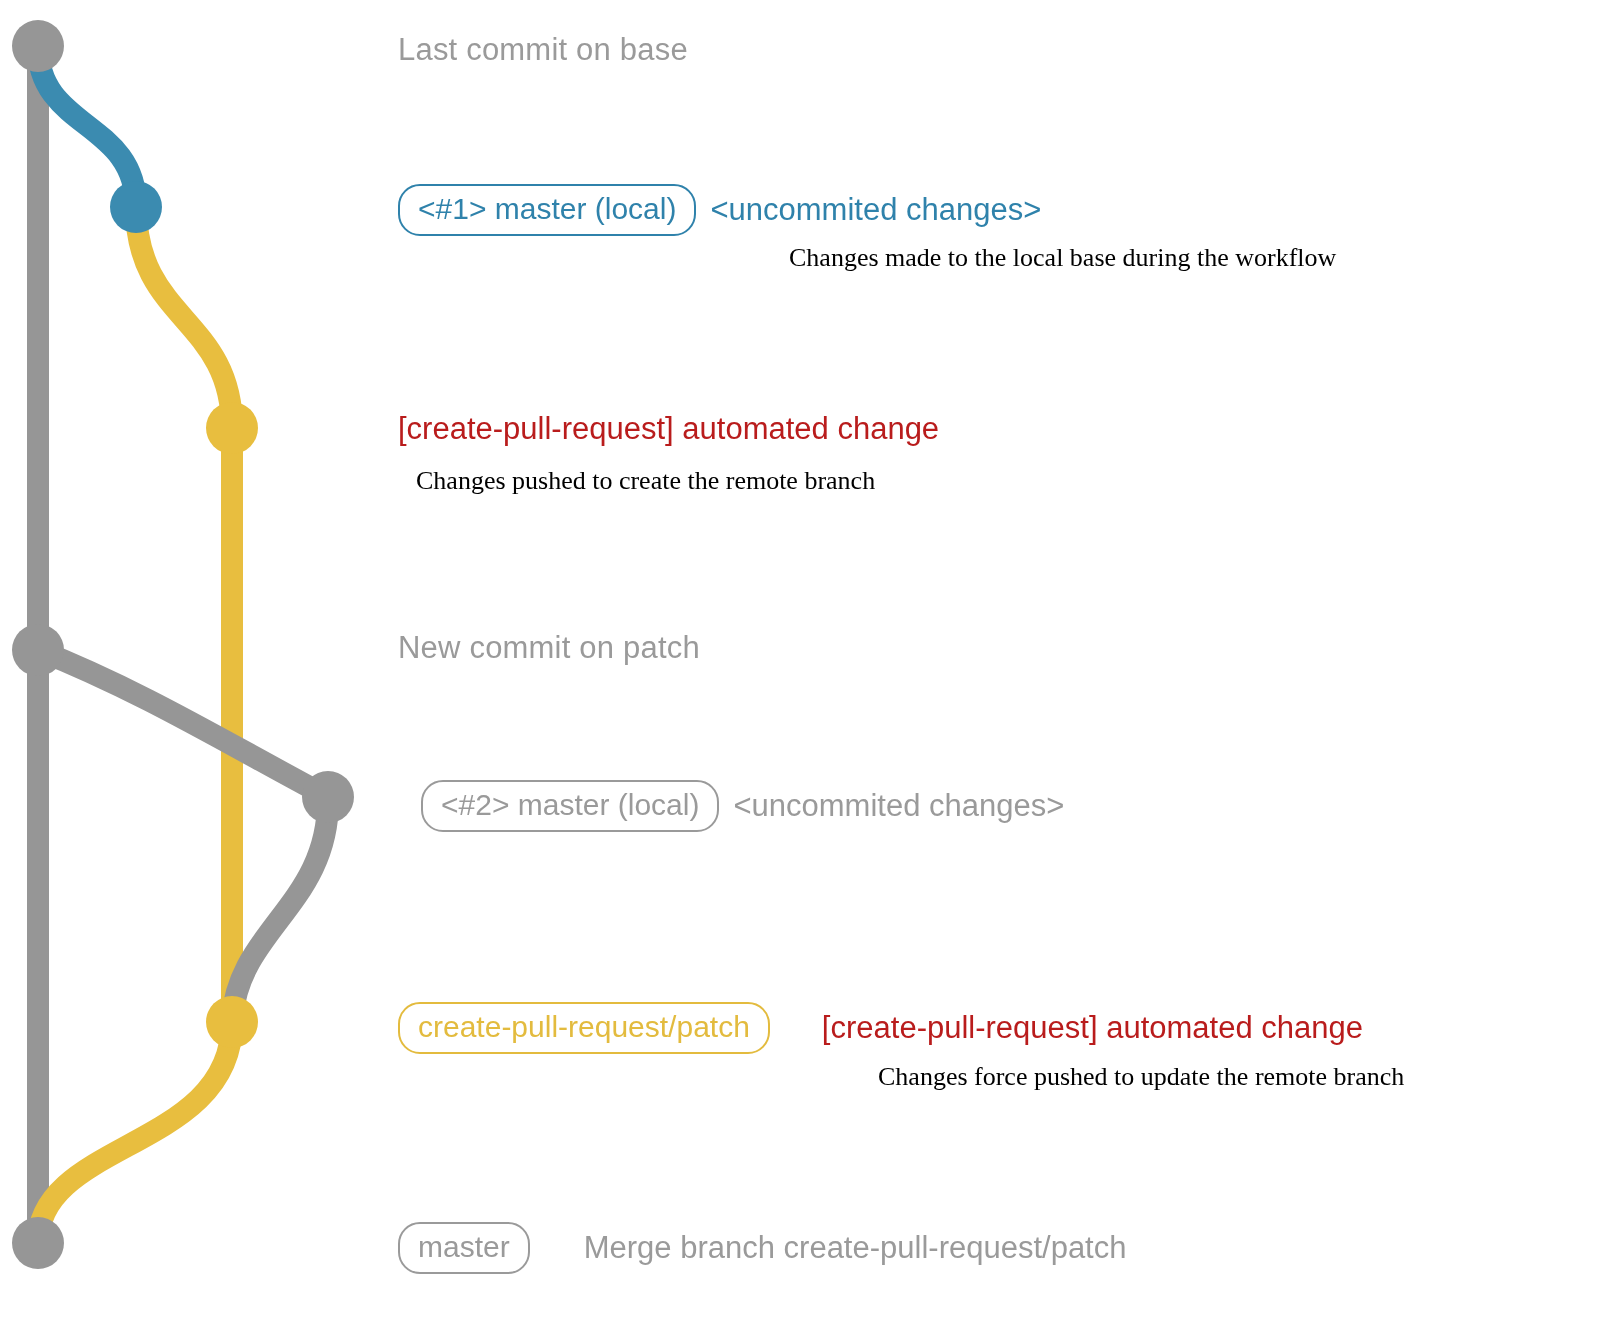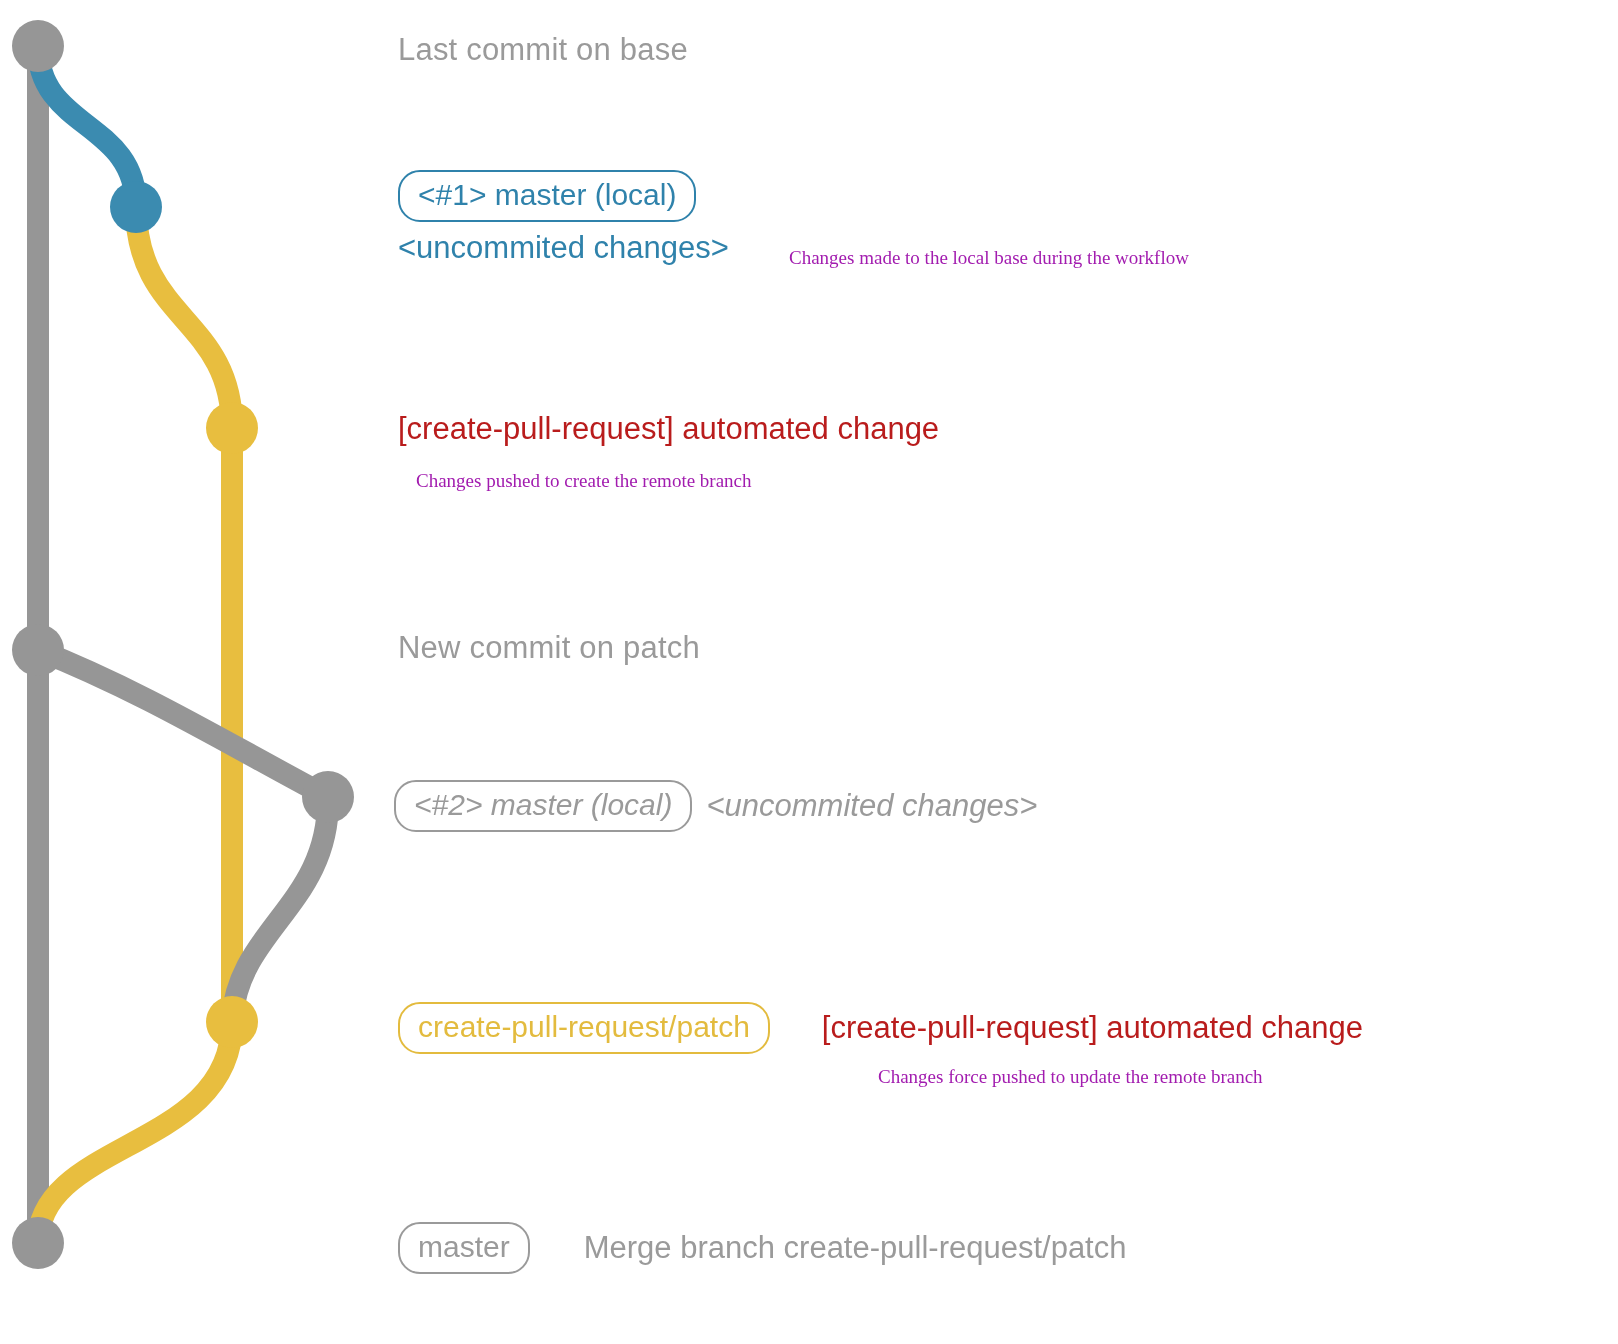--- a/index.html
+++ b/index.html
@@ -69,23 +69,23 @@
     line-height: 36px;
     white-space: nowrap;
   }
   .commit-msg.blue   { color: #2f82ab; }
   .commit-msg.gray   { color: #9a9a9a; }
   .commit-msg.yellow { color: #b91c1c; }
 
   .sub-note {
     position: absolute;
     font-family: "Liberation Serif", serif;
-    font-size: 19px;
+    font-size: 26px;
     line-height: 33px;
-    color: #a21caf;
+    color: #000000;
     white-space: nowrap;
   }
 
   .badge-pad { margin-right: 14px; }
 </style>
 </head>
 <body>
 
 <svg id="graph-svg" viewBox="0 0 1618 1344" xmlns="http://www.w3.org/2000/svg">
   <g>
@@ -115,36 +115,36 @@
     <circle cx="38" cy="1243" r="26" fill="#969696"></circle>
   </g>
 </svg>
 
 <div class="labels-layer">
 
   <div class="row" style="left:398px; top:32px;">
     <span class="plain-title" style="color:#9a9a9a;">Last commit on base</span>
   </div>
 
-  <div class="row" style="left:398px; top:170px;flex-direction:column;">
+  <div class="row" style="left:398px; top:184px;">
     <span class="badge blue badge-pad">&lt;#1&gt; master (local)</span>
     <span class="commit-msg blue" style="margin-top:8px;">&lt;uncommited changes&gt;</span>
   </div>
   <div class="sub-note" style="left:789px; top:241px;">Changes made to the local base during the workflow</div>
 
   <div class="row" style="left:398px; top:411px;">
     <span class="commit-msg yellow">[create-pull-request] automated change</span>
   </div>
   <div class="sub-note" style="left:416px; top:464px;">Changes pushed to create the remote branch</div>
 
   <div class="row" style="left:398px; top:630px;">
     <span class="plain-title" style="color:#9a9a9a;">New commit on patch</span>
   </div>
 
-  <div class="row" style="left:394px; top:780px;font-style:italic;">
+  <div class="row" style="left:421px; top:780px;">
     <span class="badge gray badge-pad">&lt;#2&gt; master (local)</span>
     <span class="commit-msg gray" style="margin-top:8px;">&lt;uncommited changes&gt;</span>
   </div>
 
   <div class="row" style="left:398px; top:1002px;gap:38px;">
     <span class="badge yellow badge-pad">create-pull-request/patch</span>
     <span class="commit-msg yellow" style="margin-top:8px;">[create-pull-request] automated change</span>
   </div>
   <div class="sub-note" style="left:878px; top:1060px;">Changes force pushed to update the remote branch</div>
 

